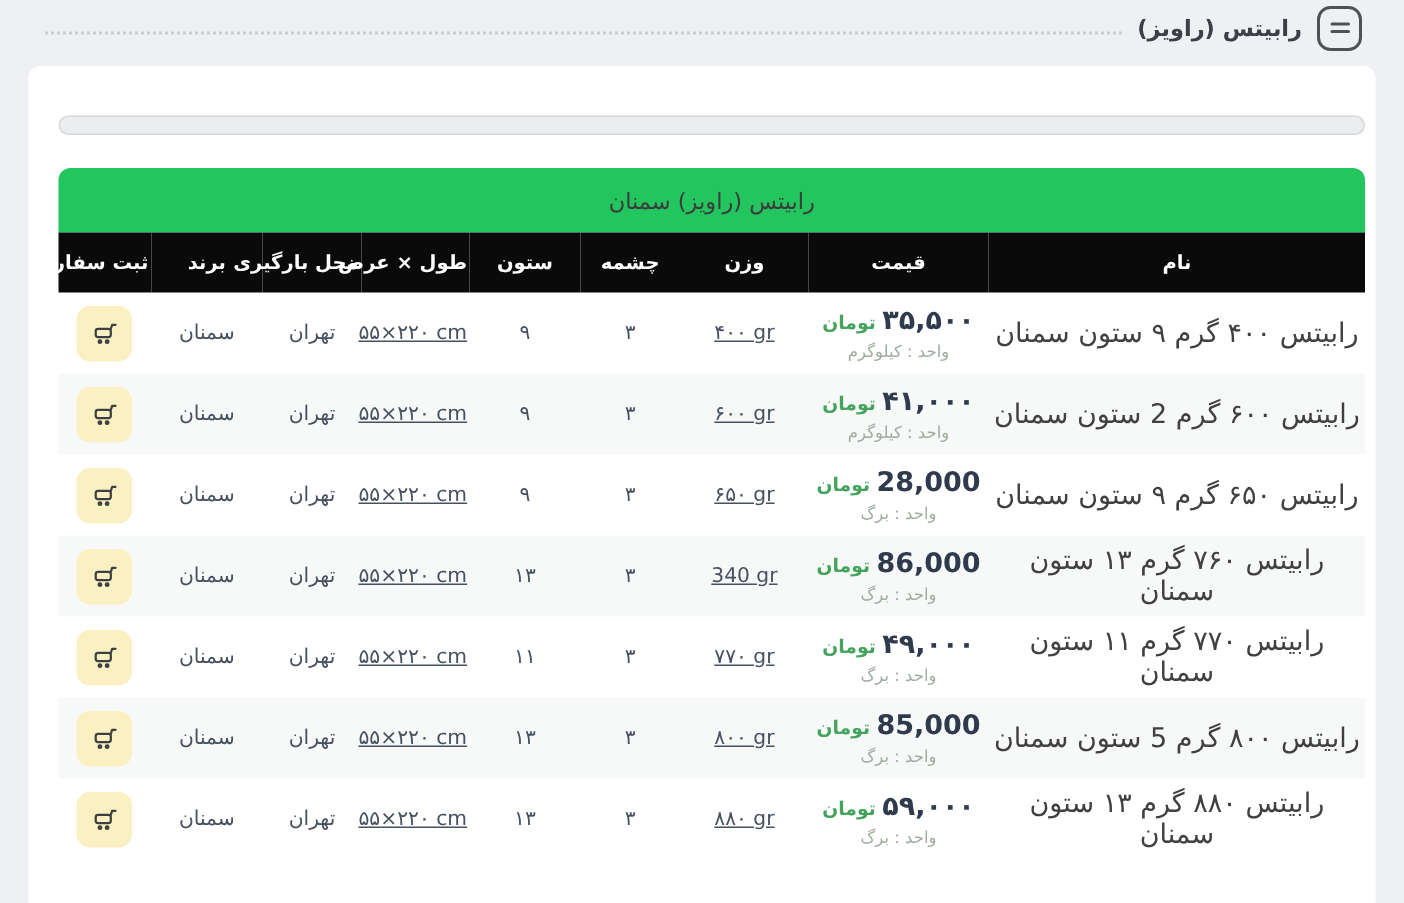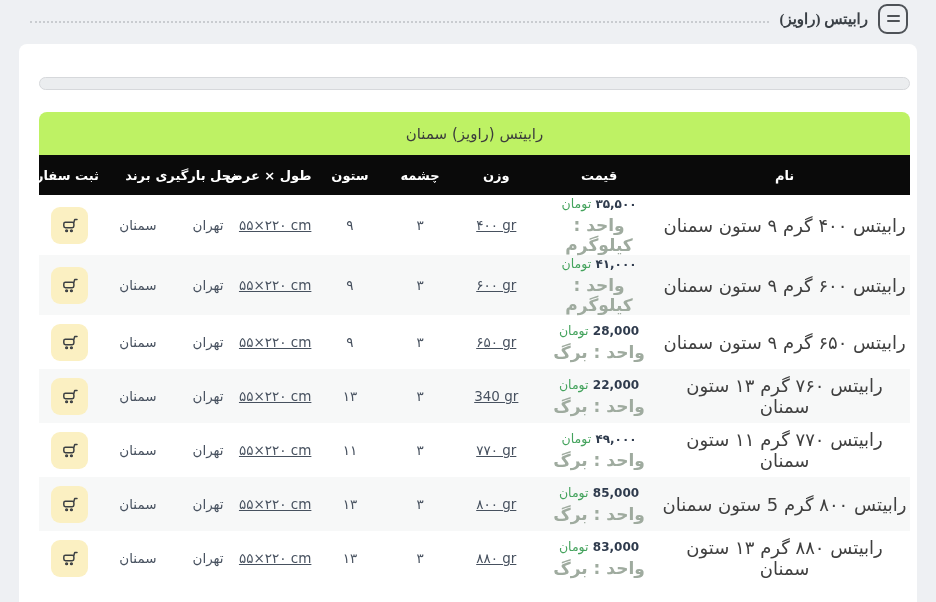--- a/index.html
+++ b/index.html
@@ -9,21 +9,20 @@
     background: #eef0f3;
     direction: rtl;
     font-family: "DejaVu Sans", sans-serif;
   }
 
   
   .topbar {
     display: flex; align-items: center;
     height: 34px; padding: 3px 28px 0 30px;
     gap: 10px;
-    font-family: Liberation Serif, serif;
   }
   .menu-btn {
     width: 30px; height: 30px; flex: 0 0 auto;
     border: 2px solid #4e5257; border-radius: 9px;
     background: transparent; cursor: pointer;
     display: flex; flex-direction: column; align-items: center; justify-content: center; gap: 3px;
   }
   .menu-bar { width: 13px; height: 2px; background: #4e5257; border-radius: 1px; }
   .page-title { font-size: 15px; font-weight: bold; color: #3a4046; white-space: nowrap; }
   .dotted-leader {
@@ -48,43 +47,43 @@
 
   .hscrollbar {
     height: 13px; width: 100%;
     background: #ebedef;
     border: 1px solid #d6d8db;
     border-radius: 7px;
   }
 
   .table-wrap { margin-top: 22px; }
   .section-title {
-    height: 43px; background: #bef264;
+    height: 43px; background: #22c55e;
     border-radius: 8px 8px 0 0;
     display: flex; align-items: center; justify-content: center;
     font-size: 15px; color: #3c3c3c;
   }
 
   table.price-table { width: 100%; border-collapse: collapse; table-layout: fixed; }
   thead th {
     background: #0a0a0a; color: #ffffff;
     height: 40px; font-size: 13px; font-weight: bold;
     text-align: center; padding: 0 2px; white-space: nowrap;
   }
   tbody td {
     height: 54px; text-align: center; vertical-align: middle;
     font-size: 13.5px; color: #47515f; padding: 0 2px;
   }
   tbody tr:nth-child(even) { background: #f7f8f8; }
   td.name-cell { font-size: 18px; color: #404040; }
 
   .price-line { white-space: nowrap; }
-  .price-num { font-weight: bold; color: #2f3b4d; font-size: 12px; }
-  .price-cur { color: #44a35d; font-size: 12.5px; font-weight: 400; }
-  .unit { color: #9fab9f; font-size: 17px; margin-top: 4px; font-weight: bold; }
+  .price-num { font-weight: bold; color: #2f3b4d; font-size: 18px; }
+  .price-cur { color: #44a35d; font-size: 12.5px; font-weight: 700; }
+  .unit { color: #9fab9f; font-size: 11px; margin-top: 4px; }
 
   .ltr { direction: ltr; unicode-bidi: embed; white-space: nowrap; text-decoration: underline; }
 
   .cart-btn {
     width: 37px; height: 37px;
     background: #fbf0c2; border: none; border-radius: 9px;
     display: inline-flex; align-items: center; justify-content: center;
     cursor: pointer;
   }
 </style>
@@ -175,21 +174,21 @@
           <rect x="5.5" y="8.3" width="11.5" height="6.2" rx="1.8"></rect>
           <path d="M17 8.3 L18 5.2 H20.6"></path>
           <circle cx="8.7" cy="18" r="1"></circle>
           <circle cx="14.2" cy="18" r="1"></circle>
         </svg>
       </button>
     </td>
   </tr>
               <tr class="row">
     <td class="name-cell">
-      <span>رابیتس ۶۰۰ گرم ۹ ستون سمنان</span>
+      <span>رابیتس ۶۰۰ گرم 2 ستون سمنان</span>
     </td>
     <td>
       <div class="price-line">
         <span class="price-num">۴۱,۰۰۰</span>
         <span class="price-cur">تومان</span>
       </div>
       <div class="unit">واحد : کیلوگرم</div>
     </td>
     <td>
       <span class="ltr">۶۰۰ gr</span>
@@ -259,21 +258,21 @@
         </svg>
       </button>
     </td>
   </tr>
               <tr class="row">
     <td class="name-cell">
       <span>رابیتس ۷۶۰ گرم ۱۳ ستون سمنان</span>
     </td>
     <td>
       <div class="price-line">
-        <span class="price-num">22,000</span>
+        <span class="price-num">86,000</span>
         <span class="price-cur">تومان</span>
       </div>
       <div class="unit">واحد : برگ</div>
     </td>
     <td>
       <span class="ltr">340 gr</span>
     </td>
     <td>
       <span>۳</span>
     </td>
@@ -379,21 +378,21 @@
         </svg>
       </button>
     </td>
   </tr>
               <tr class="row">
     <td class="name-cell">
       <span>رابیتس ۸۸۰ گرم ۱۳ ستون سمنان</span>
     </td>
     <td>
       <div class="price-line">
-        <span class="price-num">83,000</span>
+        <span class="price-num">۵۹,۰۰۰</span>
         <span class="price-cur">تومان</span>
       </div>
       <div class="unit">واحد : برگ</div>
     </td>
     <td>
       <span class="ltr">۸۸۰ gr</span>
     </td>
     <td>
       <span>۳</span>
     </td>

